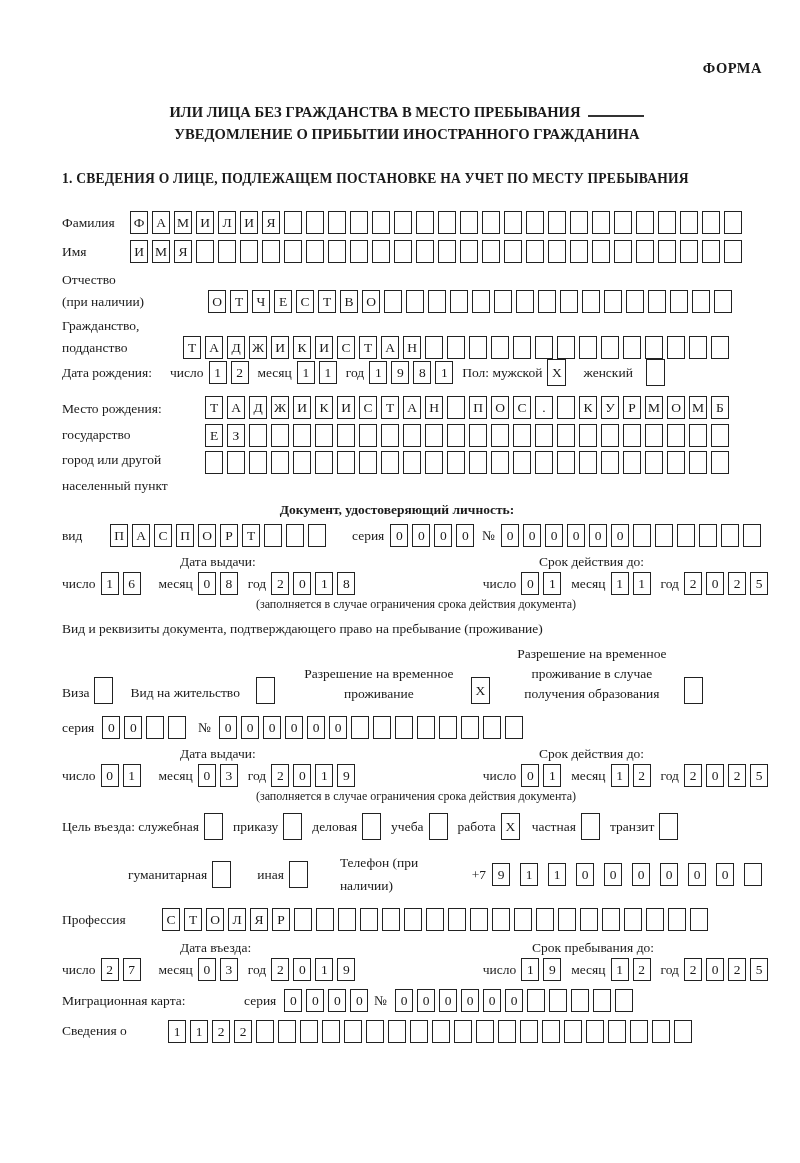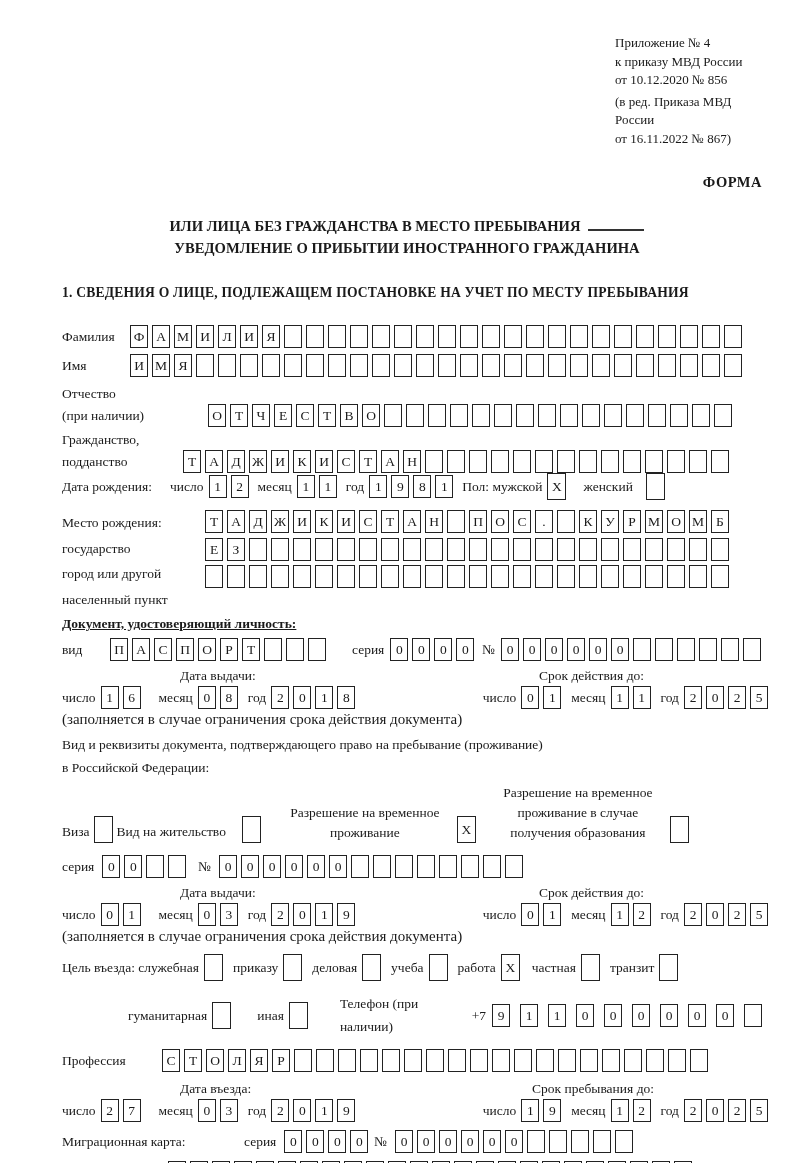--- a/index.html
+++ b/index.html
@@ -37,51 +37,44 @@
   .w-surname{width:68px;}
   .w-name{width:68px;}
   .w-patr{width:146px;}
   .w-cit{width:121px;}
   .mr{margin-right:5px;}
 
   .bp{display:flex;margin-bottom:4px;}
   .bp-labels{width:143px;line-height:25.5px;}
   .bp-rows .cells{margin-bottom:4.5px;}
 
-  .doc-hdr{text-align:left;font-weight:bold;margin:2px 40px 6px 0;text-decoration:underline;}
+  .doc-hdr{text-align:center;font-weight:bold;margin:2px 40px 6px 0;}
   .dates-hdr{display:flex;margin-bottom:2px;}
   .dates-row{display:flex;align-items:center;margin-bottom:2px;}
   .dgroup{display:flex;align-items:center;}
   .dgroup .lbl{margin-right:5px;}
   .dgroup .cells{margin-right:6px;}
   .right-group{margin-left:auto;}
-  .note{font-size:15px;text-align:left;margin:0 2px 9px 0;}
+  .note{font-size:12px;text-align:center;margin:0 2px 9px 0;}
 
   .plain{margin-bottom:7px;}
   .permit-row{display:flex;align-items:flex-end;margin-bottom:12px;}
   .center-lbl{text-align:center;line-height:20px;}
   .purpose{display:flex;align-items:center;margin-bottom:11px;}
   .purpose .lbl{margin-right:5px;}
   .purpose .cell{margin-right:10px;}
   .reps{display:flex;margin-bottom:2px;}
   .reps-labels{width:106px;line-height:21.5px;}
   .reps-rows .cells{margin-bottom:5px;}
 </style>
 </head>
 <body>
 
 <div class="page">
 
-  <div class="hdr-right">
-    <div>Приложение № 4</div>
-    <div>к приказу МВД России</div>
-    <div>от 10.12.2020 № 856</div>
-    <div class="ed">(в ред. Приказа МВД России</div>
-    <div>от 16.11.2022 № 867)</div>
-  </div>
   <div class="forma">ФОРМА</div>
 
   <div class="title">
     <div><span>ИЛИ ЛИЦА БЕЗ ГРАЖДАНСТВА В МЕСТО ПРЕБЫВАНИЯ</span><span class="title-underline"></span></div>
     <div>УВЕДОМЛЕНИЕ О ПРИБЫТИИ ИНОСТРАННОГО ГРАЖДАНИНА</div>
   </div>
 
   <div class="sec1">1. СВЕДЕНИЯ О ЛИЦЕ, ПОДЛЕЖАЩЕМ ПОСТАНОВКЕ НА УЧЕТ ПО МЕСТУ ПРЕБЫВАНИЯ</div>
 
   <div class="row">
@@ -417,28 +410,27 @@
           <span class="cell">2</span>
           <span class="cell">0</span>
           <span class="cell">2</span>
           <span class="cell">5</span>
         </span>
     </div>
   </div>
   <div class="note">(заполняется в случае ограничения срока действия документа)</div>
 
   <div class="plain">Вид и реквизиты документа, подтверждающего право на пребывание (проживание)</div>
-  <div class="plain">в Российской Федерации:</div>
 
   <div class="permit-row">
     <span class="lbl">Виза</span>
     <span class="cells" style="margin-left:4px;">
         <span class="cell cb"></span>
       </span>
-    <span class="lbl" style="">Вид на жительство</span>
+    <span class="lbl" style="margin-left:14px;">Вид на жительство</span>
     <span class="cells" style="margin-left:16px;">
         <span class="cell cb"></span>
       </span>
     <span class="center-lbl" style="width:168px;margin-left:16px;">Разрешение на временное проживание</span>
     <span class="cells" style="margin-left:8px;">
         <span class="cell cb">X</span>
       </span>
     <span class="center-lbl" style="width:168px;margin-left:14px;">Разрешение на временное проживание в случае получения образования</span>
     <span class="cells" style="margin-left:8px;">
         <span class="cell cb"></span>

